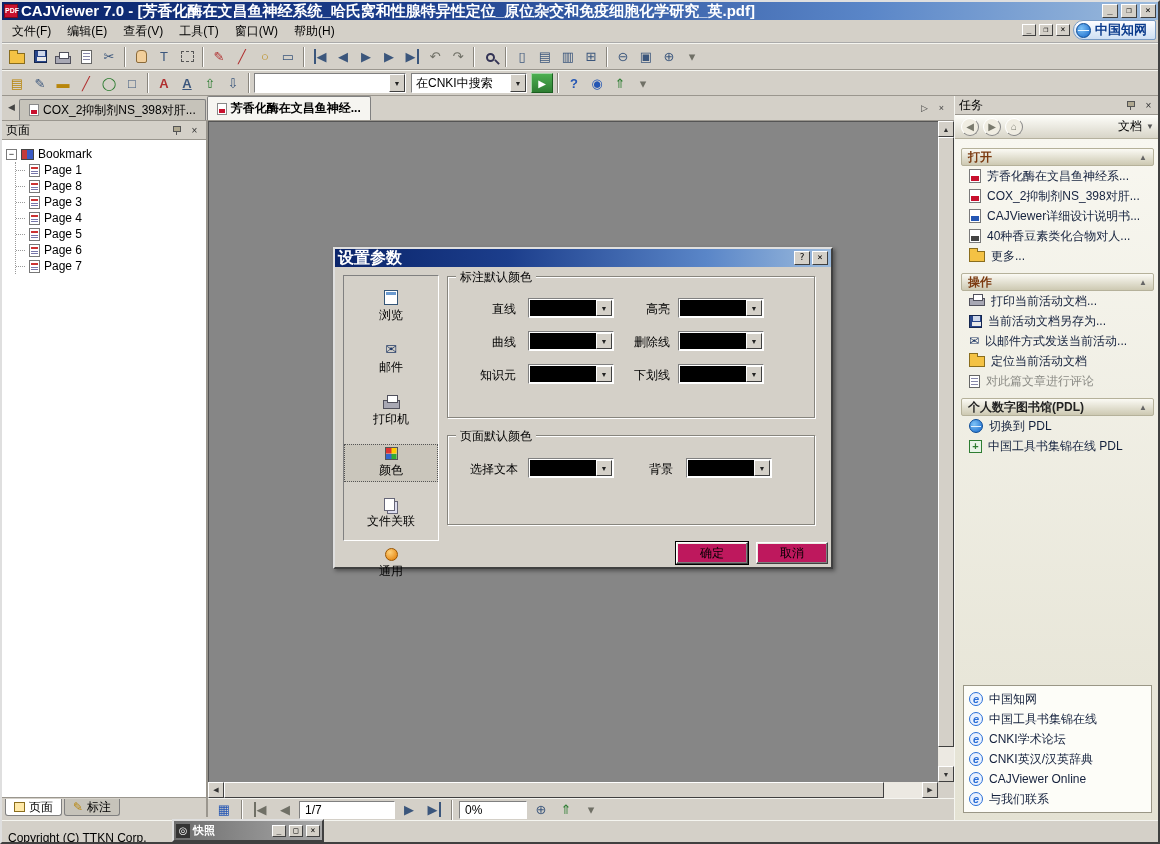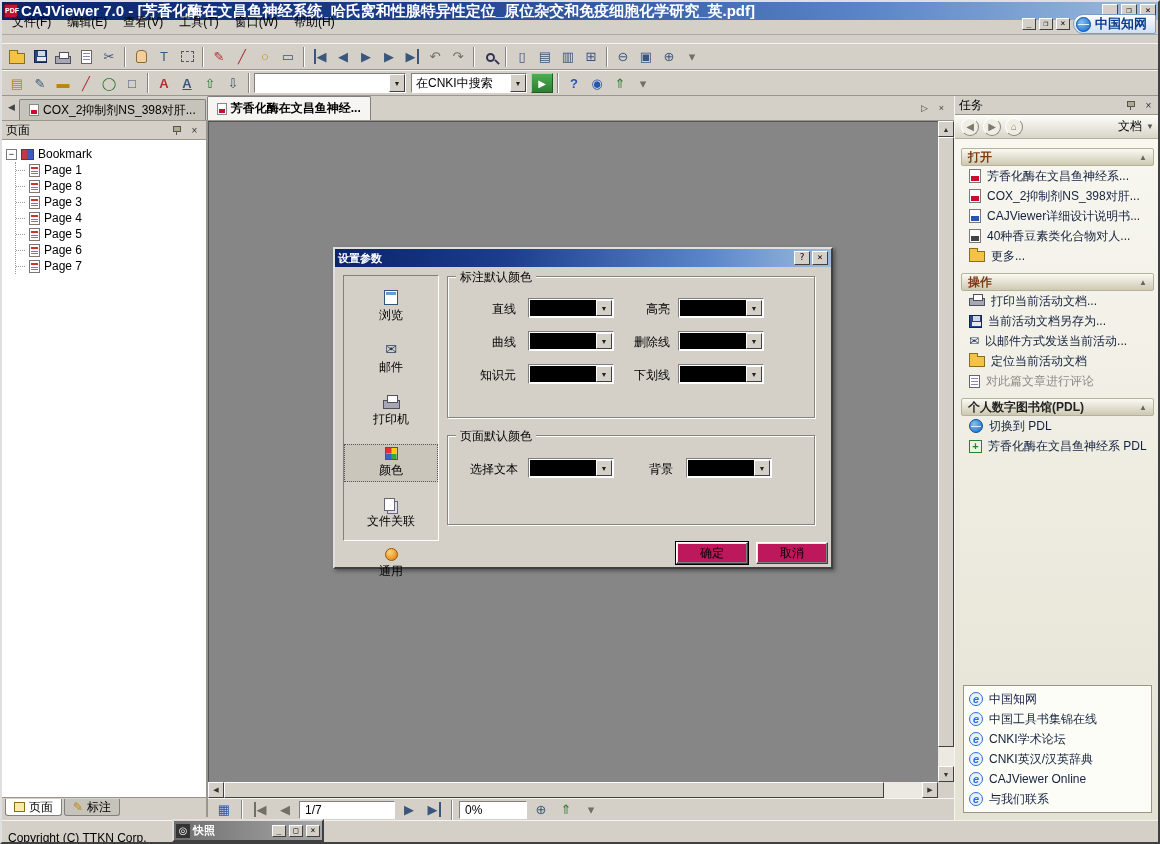--- a/index.html
+++ b/index.html
@@ -23,22 +23,22 @@
   .titlebar .tw { font-weight: bold; font-size: 15px; flex: 1; white-space: nowrap; overflow: hidden; }
   .cbtn {
     width: 16px; height: 14px; background: #d4d0c8; flex: none;
     border: 1px solid; border-color: #fff #404040 #404040 #fff;
     color: #000; font-size: 9px; line-height: 11px; text-align: center;
     font-family: "DejaVu Sans Mono", monospace;
   }
   .cbtn.sm { width: 14px; height: 12px; line-height: 9px; font-size: 8px; }
   
   .menubar {
-    position: absolute; left: 0; top: 18px; right: 0; height: 15px;
-    background: #d4d0c8; display: flex; align-items: flex-end; padding: 0 2px;
+    position: absolute; left: 0; top: 18px; right: 0; height: 23px;
+    background: #d4d0c8; display: flex; align-items: flex-start; padding: 0 2px;
     border-bottom: 1px solid #aaa;
   }
   .menu-item { padding: 3px 8px; }
   .menubar-right { margin-left: auto; display: flex; align-items: center; gap: 3px; }
   .brand {
     display: flex; align-items: center; gap: 4px; height: 20px;
     background: linear-gradient(#fdfdff,#cfe0f4);
     border: 1px solid #7a9cc4; border-radius: 10px 2px 2px 10px; padding: 1px 8px 1px 2px;
   }
   .brand-globe { width: 15px; height: 15px; border-radius: 50%; position: relative;
@@ -183,21 +183,21 @@
     border: 2px solid; border-color: #dfdfdf #404040 #404040 #dfdfdf; padding: 0 2px; }
   .snap-icon { width: 14px; height: 14px; background: #333; color: #fff; font-size: 10px; line-height: 13px;
     text-align: center; flex: none; }
   .snap-title { color: #fff; font-weight: bold; font-size: 11px; flex: 1; }
   
   .dialog { position: absolute; left: 331px; top: 245px; width: 500px; height: 322px; z-index: 40;
     background: #d4d0c8; border: 2px solid; border-color: #dfdfdf #404040 #404040 #dfdfdf;
     box-shadow: 2px 2px 4px rgba(0,0,0,.4); }
   .dlg-title { height: 18px; background: linear-gradient(90deg,#0a246a,#1c3e8c 35%,#5a86c8 75%,#9cbbdd);
     display: flex; align-items: center; gap: 2px; padding: 0 3px; }
-  .dlg-title .t { color: #fff; font-weight: bold; font-size: 11px; flex: 1; }
+  .dlg-title .t { color: #fff; font-weight: bold; font-size: 16px; flex: 1; }
   .dlg-nav { position: absolute; left: 8px; top: 26px; width: 96px; height: 266px;
     border: 1px solid; border-color: #808080 #fff #fff #808080; background: #d4d0c8;
     display: flex; flex-direction: column; padding-top: 12px; gap: 14px; }
   .dlg-nav-item { display: flex; flex-direction: column; align-items: center; gap: 2px; padding: 2px 6px; }
   .dlg-nav-item.selected { border: 1px dotted #555; background: #cac6bc; }
   .nic { position: relative; display: block; }
   .nic-browse { width: 14px; height: 15px; background: #fff; border: 1px solid #357; }
   .nic-browse::before { content:""; position:absolute; left:1px; top:1px; right:1px; height:3px; background:#6a9ad0; }
   .nic-mail { font-size: 14px; color: #223a66; line-height: 15px; }
   .nic-printer { width: 17px; height: 9px; background: #a8a8b4; border: 1px solid #50505c; margin-top: 6px; }
@@ -530,21 +530,21 @@
       <div class="section-h pdl">
         <span>个人数字图书馆(PDL)</span>
         <span class="collapse">▲</span>
       </div>
       <div class="task-item">
         <span class="ic-globe"></span>
         <span>切换到 PDL</span>
       </div>
       <div class="task-item">
         <span class="ic-pdl-add">+</span>
-        <span>芳香化酶在文昌鱼神经系 PDL</span>
+        <span>中国工具书集锦在线 PDL</span>
       </div>
 
       <div class="links-panel">
         <div class="link-item">
           <span class="ic-e">e</span>
           <span>中国知网</span>
         </div>
         <div class="link-item">
           <span class="ic-e">e</span>
           <span>中国工具书集锦在线</span>

